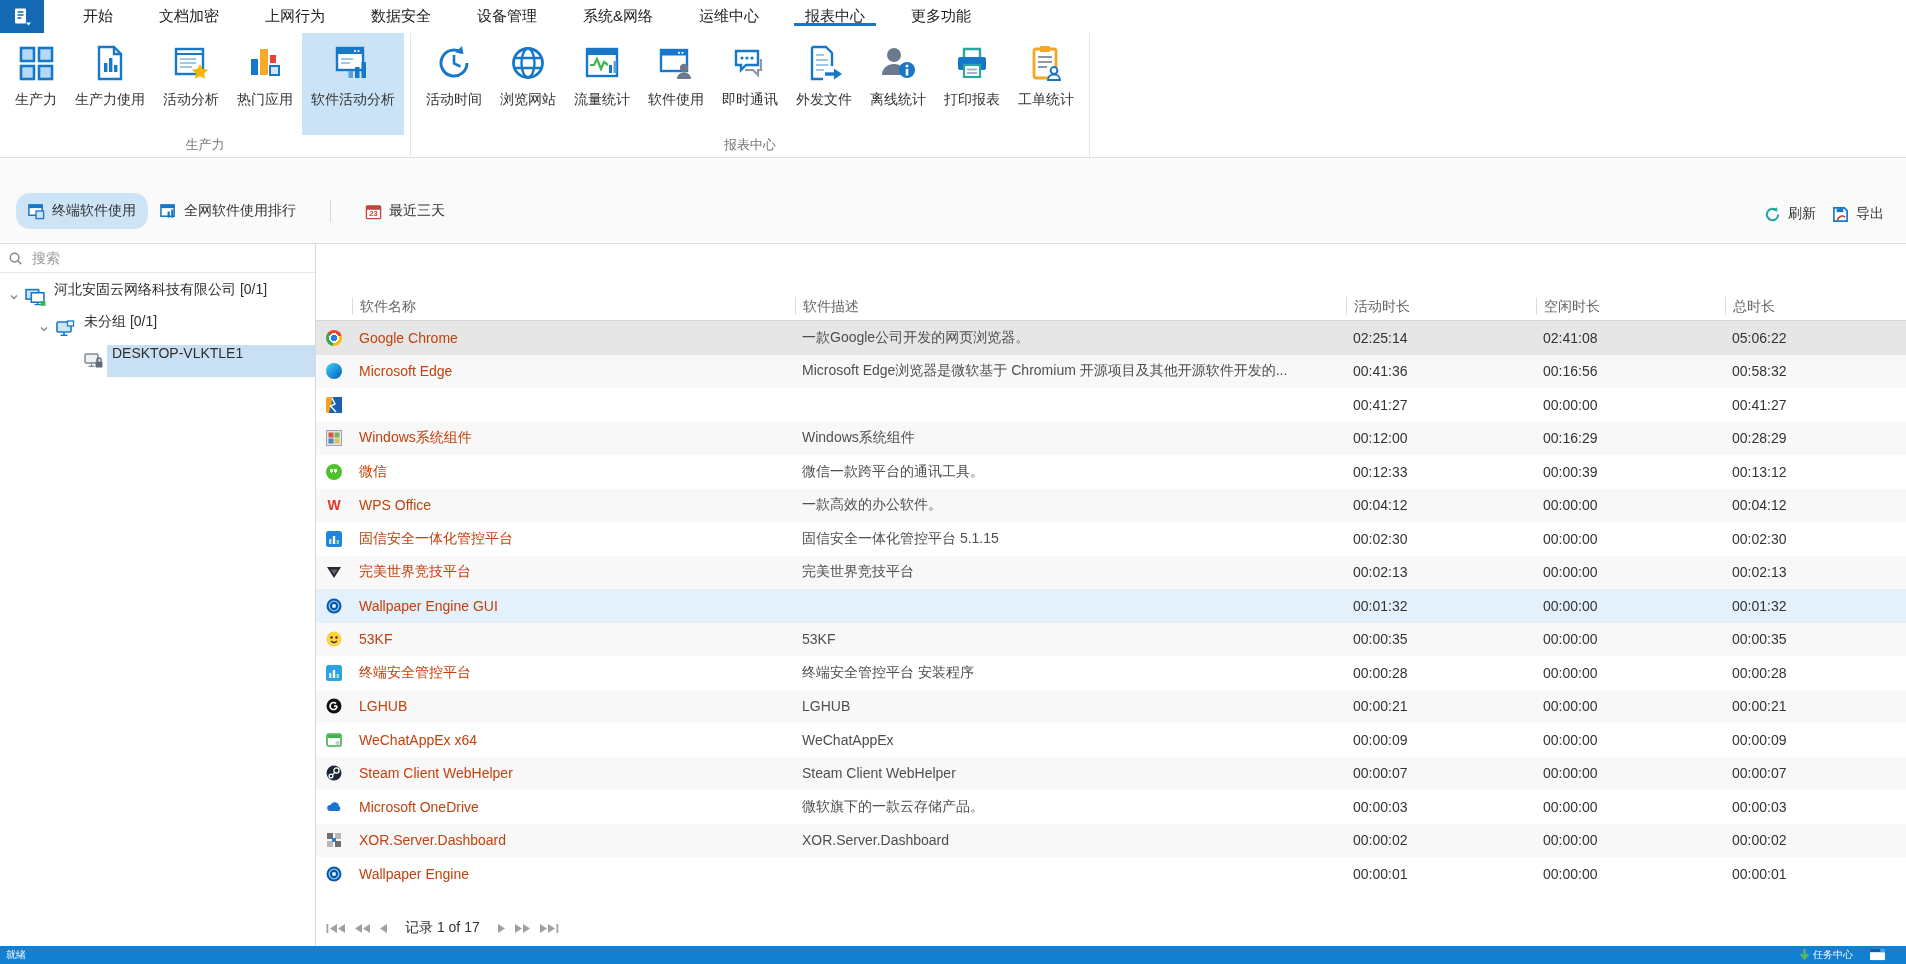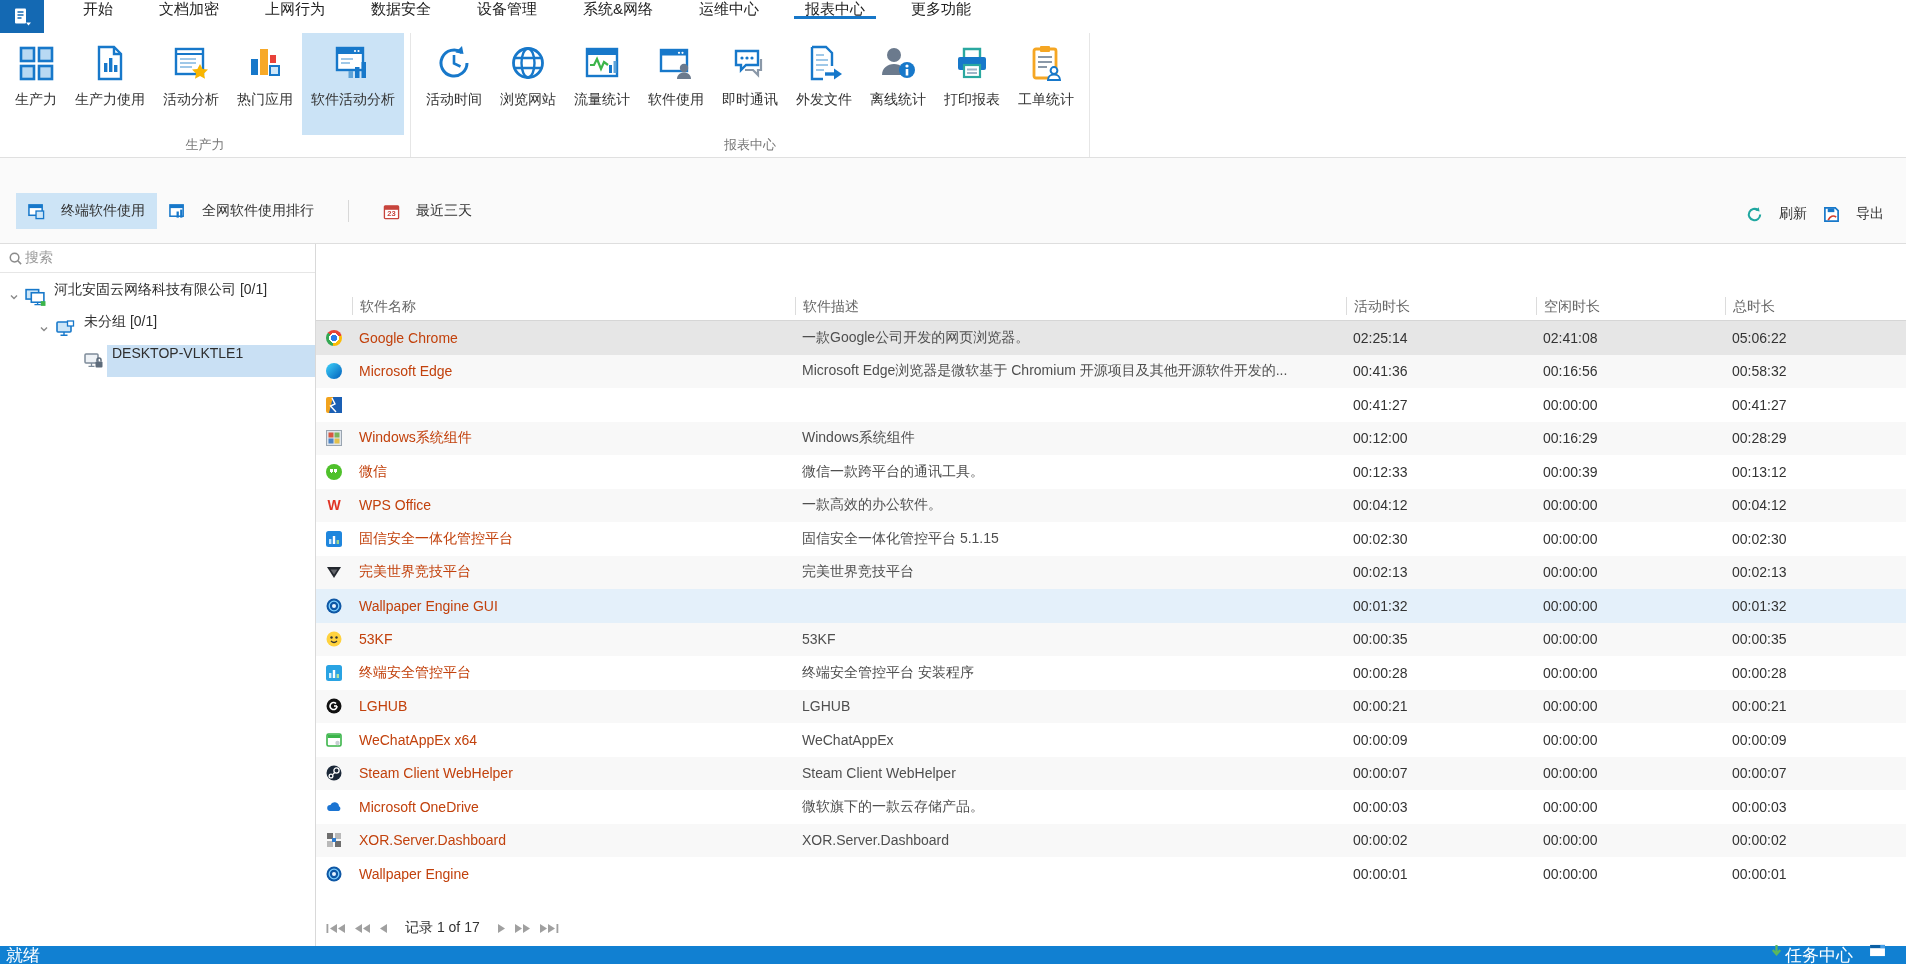--- a/index.html
+++ b/index.html
@@ -2,45 +2,45 @@
 <html style="--accent: #1777c8; --sel-blue: #cbe3f6; --status-bg: #1180d2;"><head>
 <meta charset="utf-8">
 <style>
   html,body{margin:0;padding:0;background:#fff;}
   body{width:1906px;height:964px;overflow:hidden;position:relative;
        font-family:"Liberation Sans","DejaVu Sans",sans-serif;color:#333;}
   svg{display:block}
   
   .menubar{height:33px;display:flex;align-items:stretch;background:#fff;}
   .app-btn{width:44px;background:#1469b3;display:flex;align-items:center;justify-content:center;cursor:pointer;}
-  .menu-items{display:flex;align-items:flex-start;padding-left:16px;}
+  .menu-items{display:flex;align-items:center;padding-left:16px;}
   .menu-item{padding:0 23px;display:flex;align-items:center;font-size:15px;color:#222;position:relative;cursor:pointer;white-space:nowrap;}
   .menu-item.active::after{content:'';position:absolute;left:12px;right:12px;bottom:0;height:3px;background:var(--accent,#1777c8);}
   
   .ribbon{height:124px;border-bottom:1px solid #e0e0e0;display:flex;background:#fff;}
   .ribbon-group{display:flex;flex-direction:column;border-right:1px solid #e6e6e6;}
   .rg-items{flex:1;display:flex;align-items:stretch;padding:0 6px;}
   .ribbon-item{display:flex;flex-direction:column;align-items:center;padding:9px 9px 0;cursor:pointer;}
   .ribbon-item.selected{background:var(--sel-blue,#cbe3f6);}
   .ricon{width:42px;height:42px;display:flex;align-items:center;justify-content:center;}
   .ricon svg{width:40px;height:40px;}
   .rlabel{margin-top:7px;font-size:14px;color:#333;white-space:nowrap;}
   .rg-label{height:22px;line-height:20px;text-align:center;font-size:13px;color:#777;}
   
   .content{position:absolute;top:158px;left:0;right:0;bottom:18px;display:flex;flex-direction:column;}
   .toolbar{height:86px;background:#fafafa;border-bottom:1px solid #dedede;display:flex;align-items:flex-end;padding:0 14px 14px 16px;box-sizing:border-box;}
-  .tbtn{display:flex;align-items:center;gap:16px;height:36px;padding:0 12px;font-size:14px;color:#333;cursor:pointer;white-space:nowrap;}
+  .tbtn{display:flex;align-items:center;gap:7px;height:36px;padding:0 12px;font-size:14px;color:#333;cursor:pointer;white-space:nowrap;border-radius:14px;}
   .tbtn.selected{background:#cde4f6;}
   .tsep{width:1px;height:22px;background:#d8d8d8;margin:0 22px 7px;}
   .tspacer{flex:1;}
   .tbtn.action{height:30px;padding:0 8px;}
   
   .bodyarea{flex:1;display:flex;min-height:0;}
   .sidebar{width:316px;border-right:1px solid #d9d9d9;display:flex;flex-direction:column;background:#fff;box-sizing:border-box;}
-  .search-row{height:28px;border-bottom:1px solid #e6e6e6;display:flex;align-items:center;padding:0 8px;font-family:Liberation Mono, monospace;}
+  .search-row{height:28px;border-bottom:1px solid #e6e6e6;display:flex;align-items:center;padding:0 8px;gap:7px;}
   .search-row input{border:none;outline:none;flex:1;font-size:14px;color:#333;background:transparent;font-family:inherit;}
   .search-row input::placeholder{color:#9a9a9a;}
   .tree{flex:1;padding-top:8px;overflow:hidden;}
   .tree-row{height:32px;display:flex;align-items:center;cursor:pointer;font-size:14px;color:#2e2e2e;}
   .tree-chevron{width:16px;display:flex;justify-content:center;flex:none;}
   .tree-icon{width:22px;margin:0 3px 0 2px;flex:none;display:flex;justify-content:center;}
   .tree-label-wrap{flex:1;align-self:stretch;display:flex;padding-left:5px;white-space:nowrap;overflow:hidden;}
   .tree-row.selected .tree-label-wrap{background:#c9e0f4;}
   
   .main{flex:1;display:flex;flex-direction:column;min-width:0;background:#fff;margin-top:48px;}
@@ -70,21 +70,21 @@
   .ai.wechat{border-radius:50%;background:
      radial-gradient(circle at 34% 42%, #fff 0 1.8px, rgba(0,0,0,0) 1.8px),
      radial-gradient(circle at 60% 42%, #fff 0 1.8px, rgba(0,0,0,0) 1.8px),#4fc12b;}
   .ai.wps{color:#e03426;font-weight:bold;font-size:14px;line-height:16px;text-align:center;}
   .filler{flex:1;}
   
   .pager{height:36px;display:flex;align-items:center;padding-left:8px;gap:6px;}
   .pbtn{display:flex;align-items:center;gap:1px;cursor:pointer;padding:2px;}
   .plabel{font-size:14px;color:#333;margin:0 10px;}
   
-  .statusbar{position:absolute;left:0;right:0;bottom:0;height:18px;background:var(--status-bg,#1180d2);display:flex;align-items:center;color:#fff;font-size:17px;}
+  .statusbar{position:absolute;left:0;right:0;bottom:0;height:18px;background:var(--status-bg,#1180d2);display:flex;align-items:center;color:#fff;font-size:10px;}
   .status-left{padding-left:6px;}
   .status-right{margin-left:auto;display:flex;align-items:flex-start;gap:2px;padding-right:20px;}
 </style>
 </head>
 <body>
 
 <div class="menubar">
   <div class="app-btn">
     <span>
       <svg width="22" height="20" viewBox="0 0 22 20">

